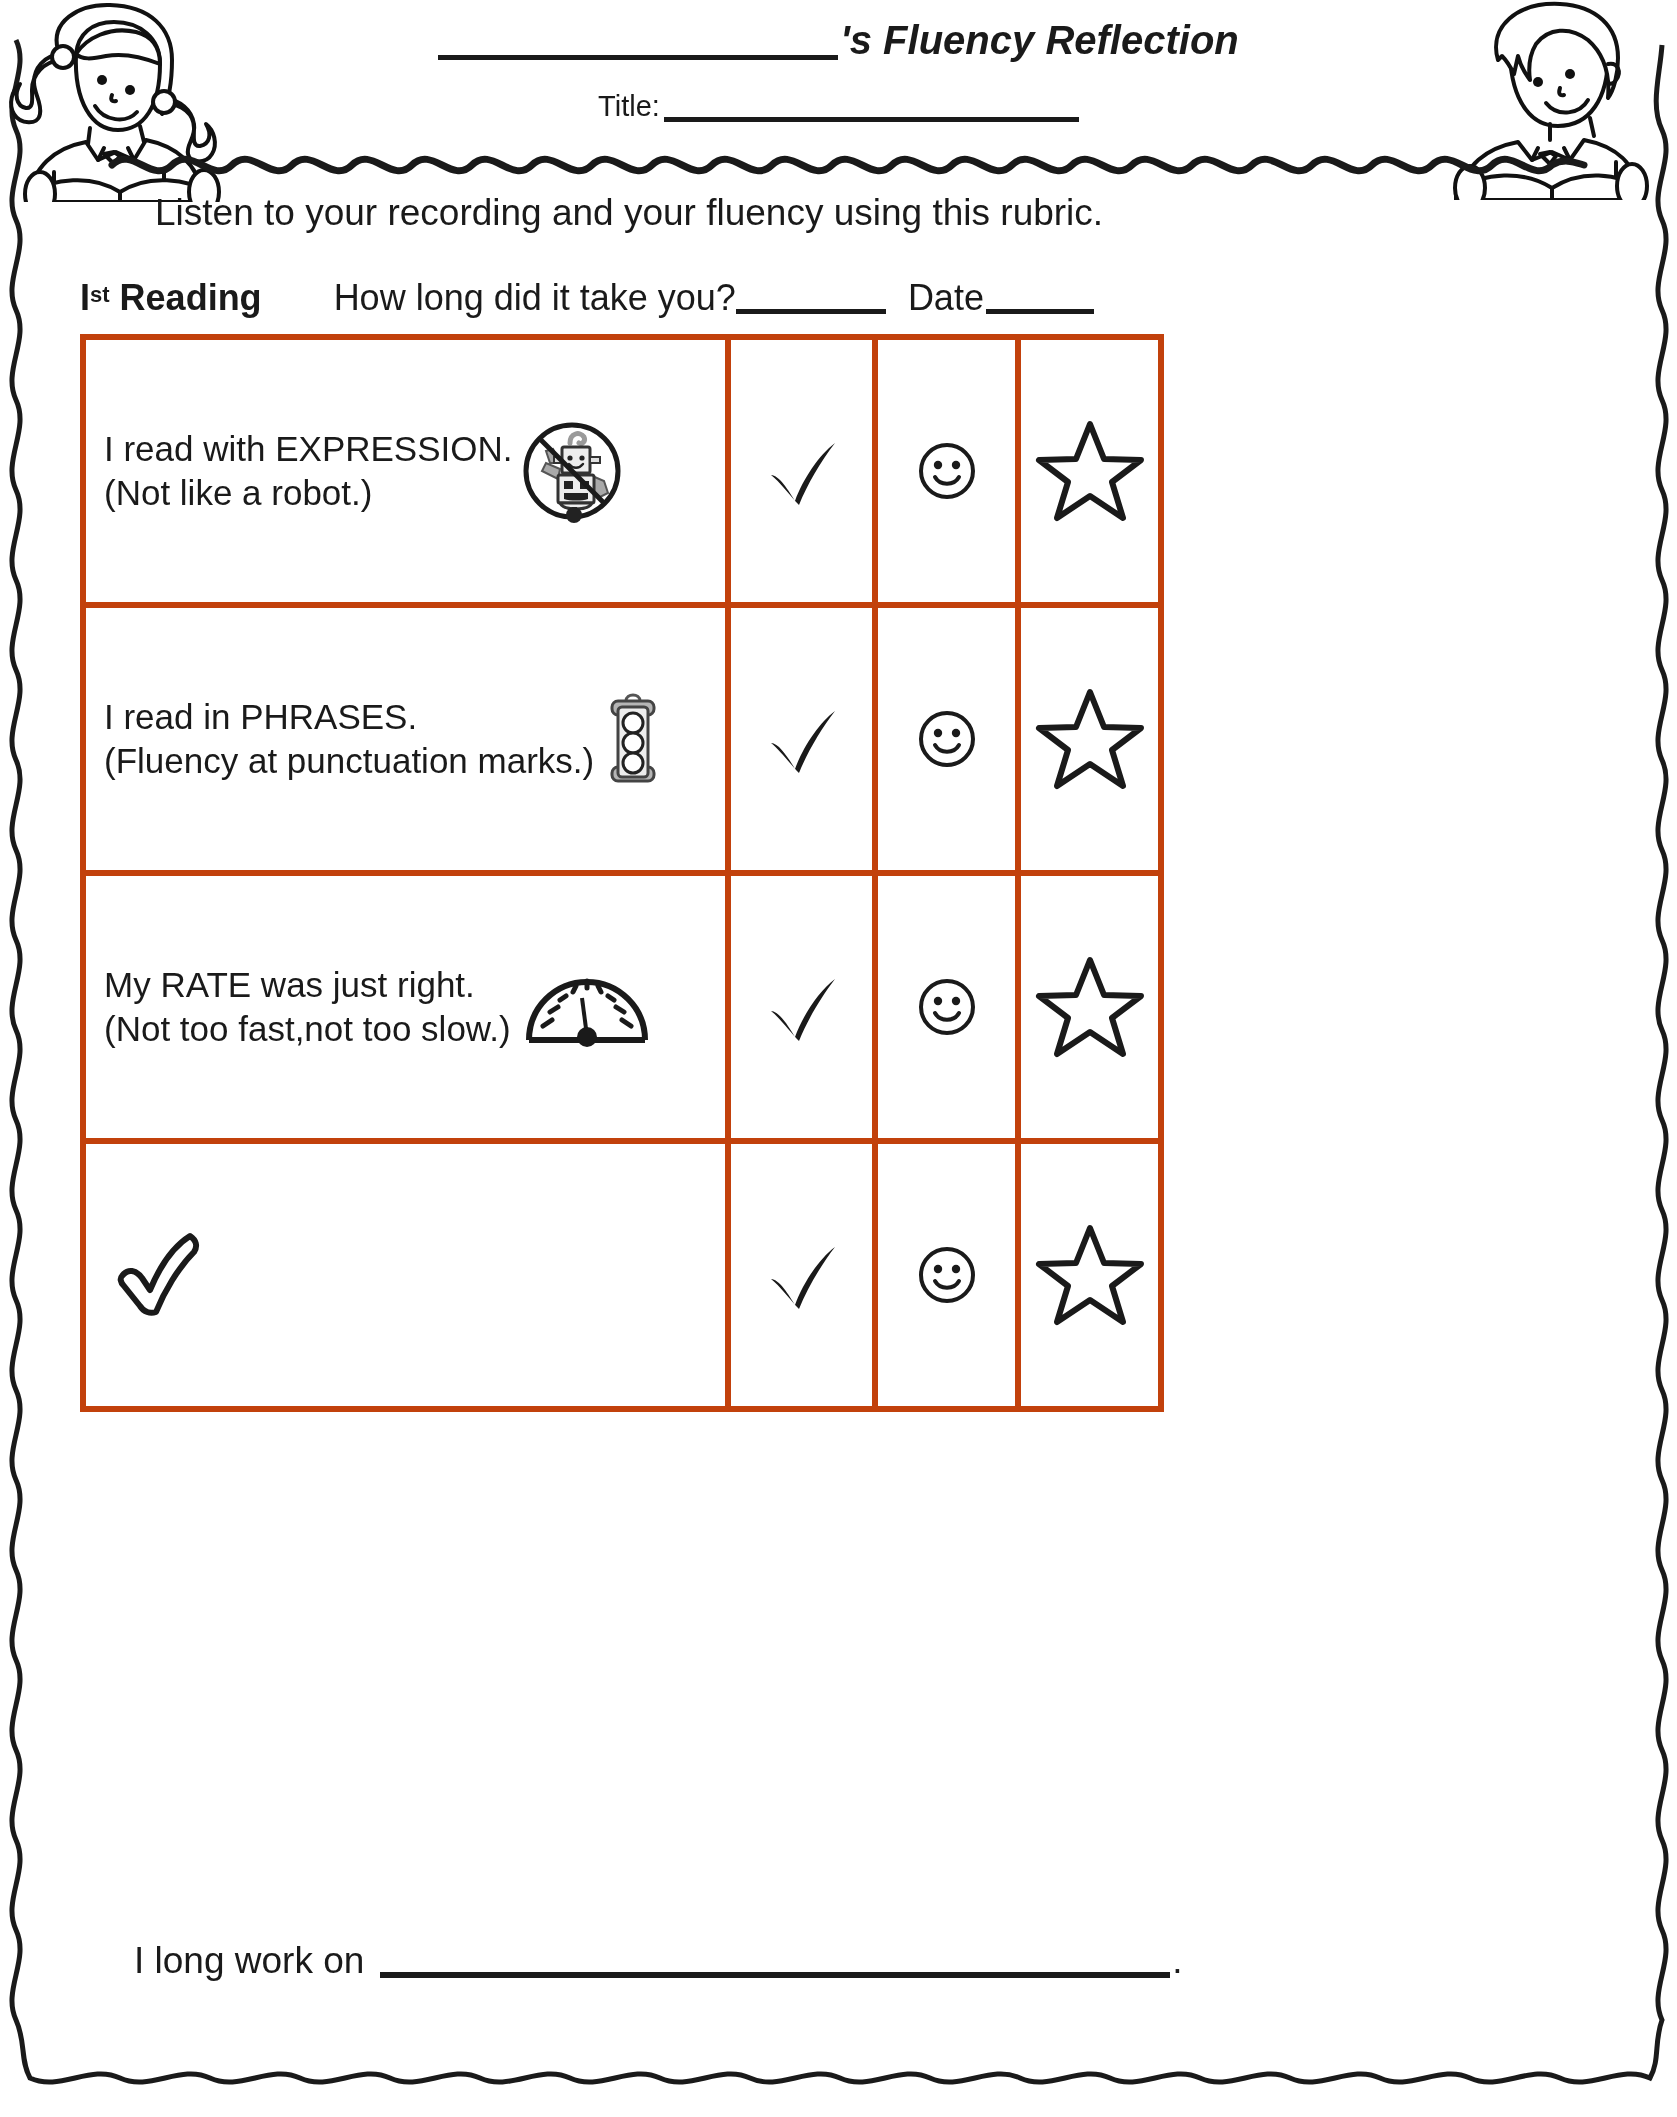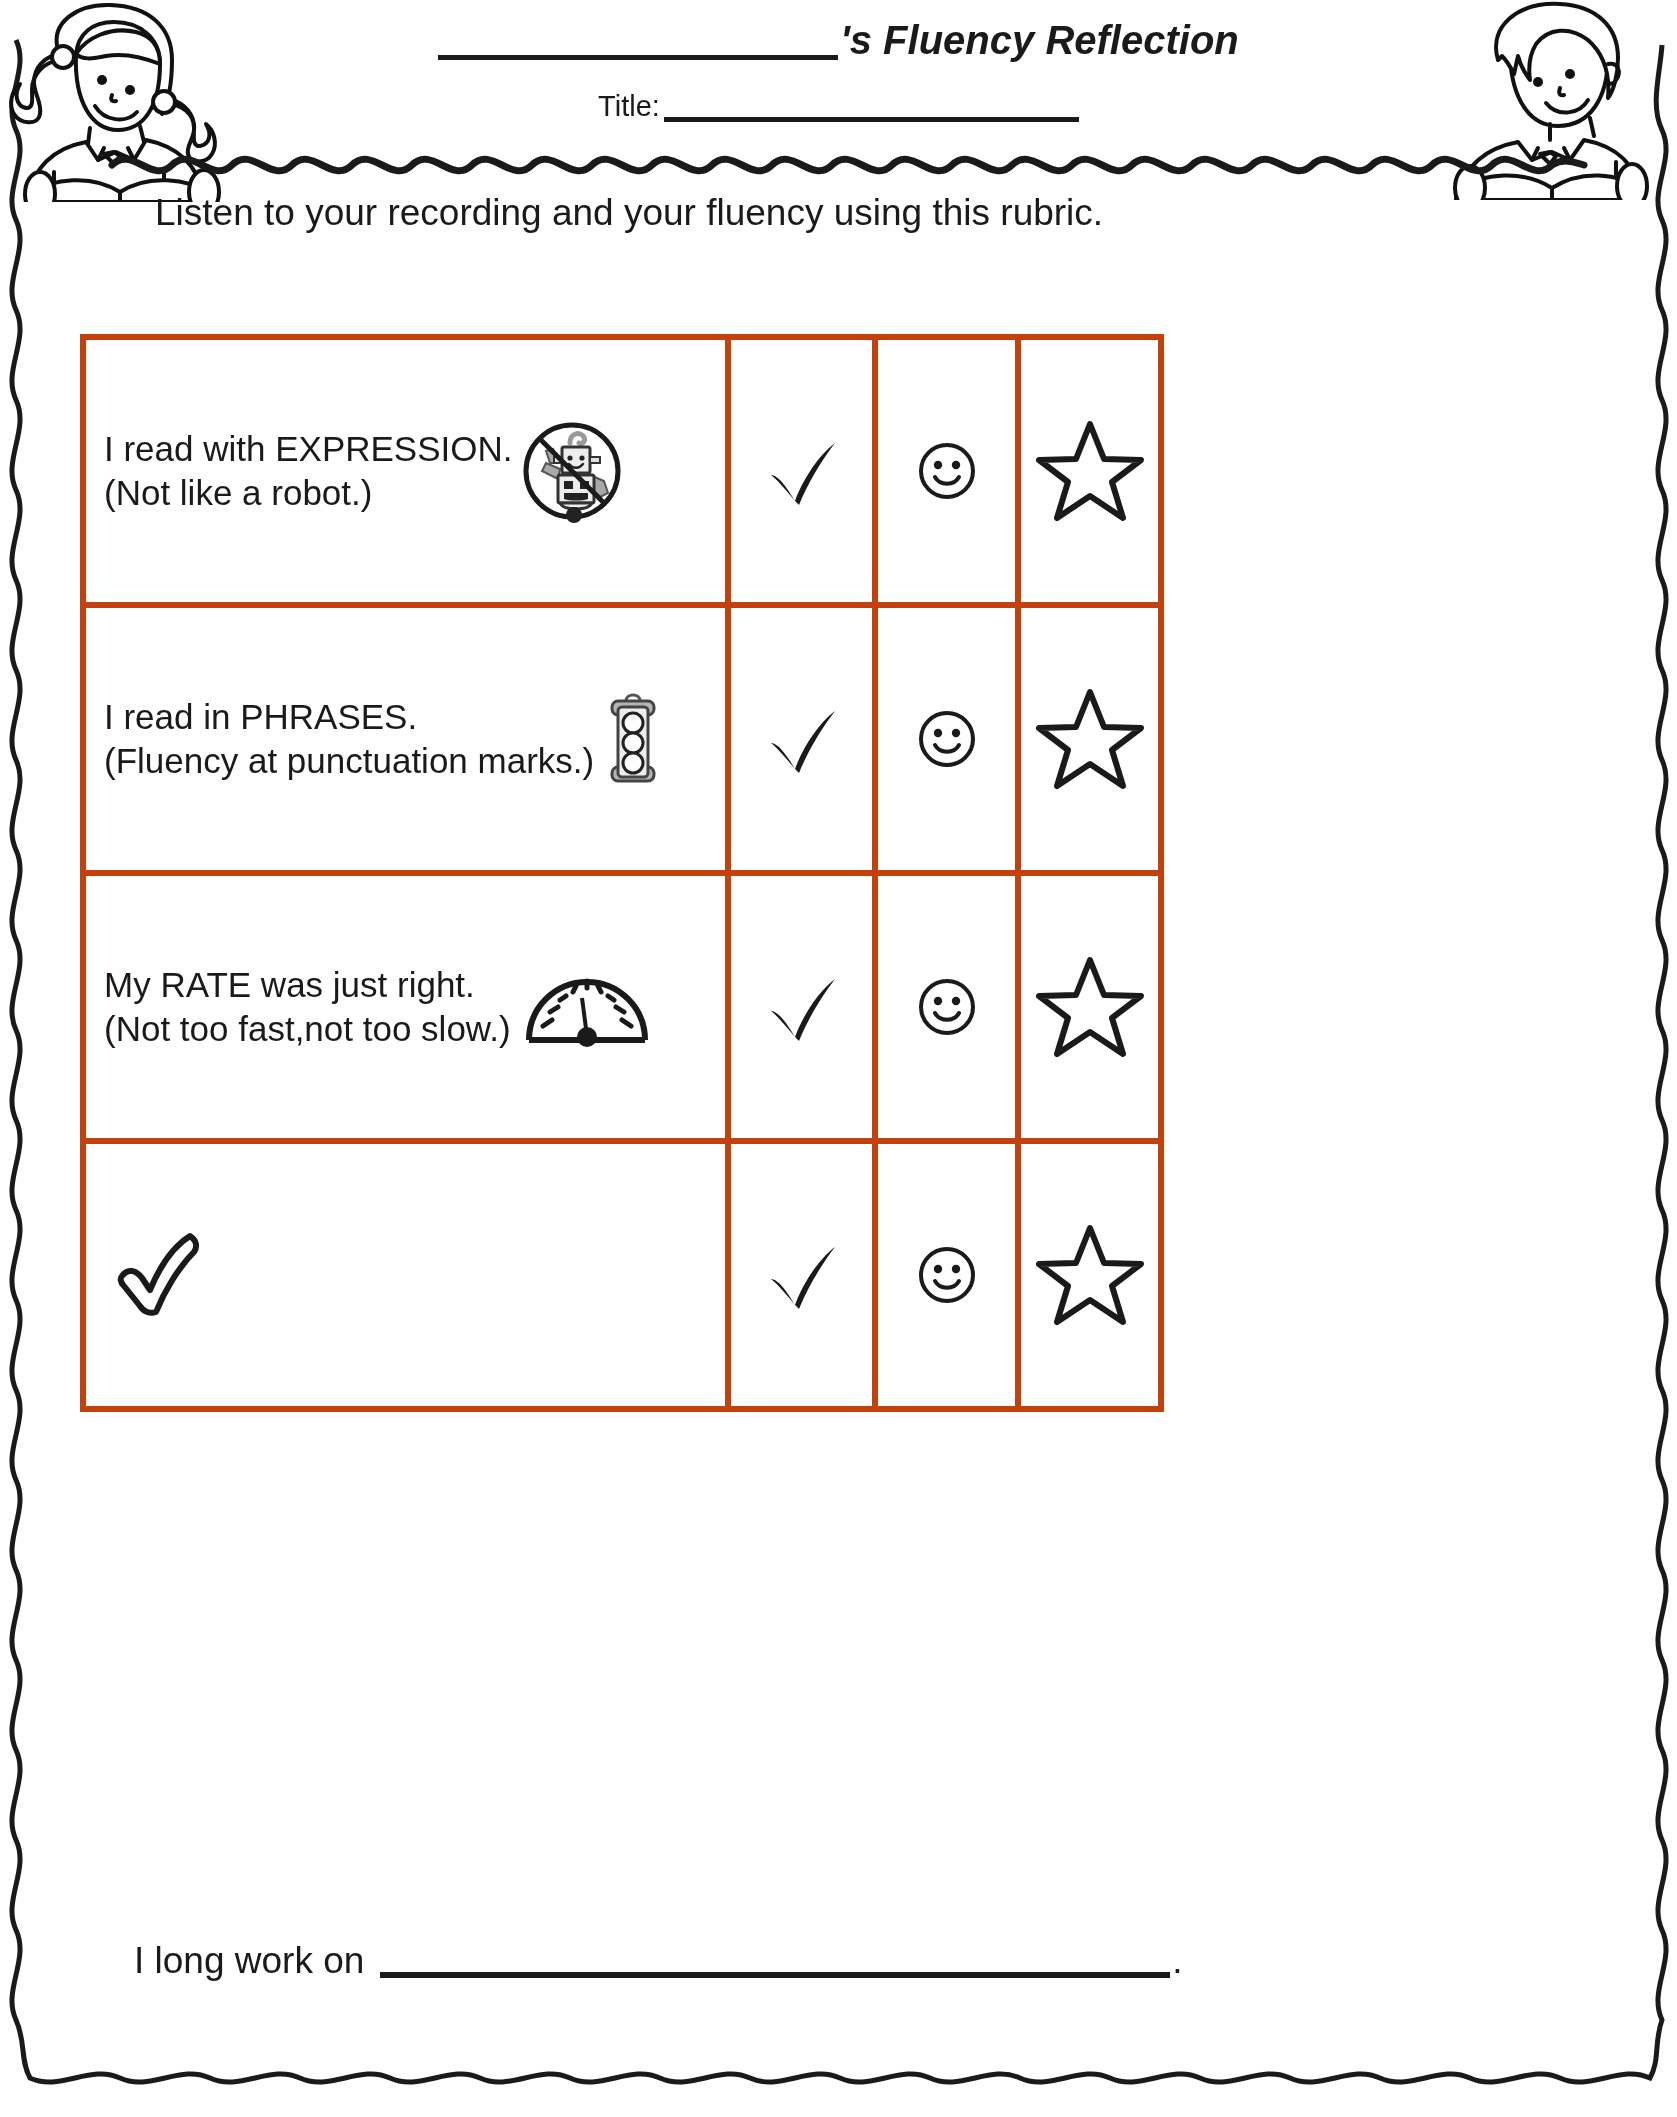--- a/index.html
+++ b/index.html
@@ -325,20 +325,25 @@
          C564,5 584,45 604,25 C624,5 644,45 664,25 C684,5 704,45 724,25
          C744,5 764,45 784,25 C804,5 824,45 844,25 C864,5 884,45 904,25
          C924,5 944,45 964,25 C984,5 1004,45 1024,25 C1044,5 1064,45 1084,25
          C1104,5 1124,45 1144,25 C1164,5 1184,45 1204,25 C1224,5 1244,45 1264,25
          C1284,5 1304,45 1324,25 C1344,5 1364,45 1384,25 C1404,5 1424,45 1444,25
          C1456,18 1466,22 1476,25"></path>
   </svg>
 
   <div class="instructions">Listen to your recording and your fluency using this rubric.</div>
 
+  <div class="reading-line">
+    <span class="reading-label"><span>I</span><sup>st</sup>
+      <span>Reading</span></span>
+    <span class="reading-q">How long did it take you?</span><span class="blank-inline blank-time"></span><span class="date-label">Date</span><span class="blank-inline blank-date"></span>
+  </div>
 
   <table class="rubric">
     <colgroup>
       <col class="col-stmt">
         <col class="col-check">
         <col class="col-smile">
         <col class="col-star">
     </colgroup>
     <tbody>
 

